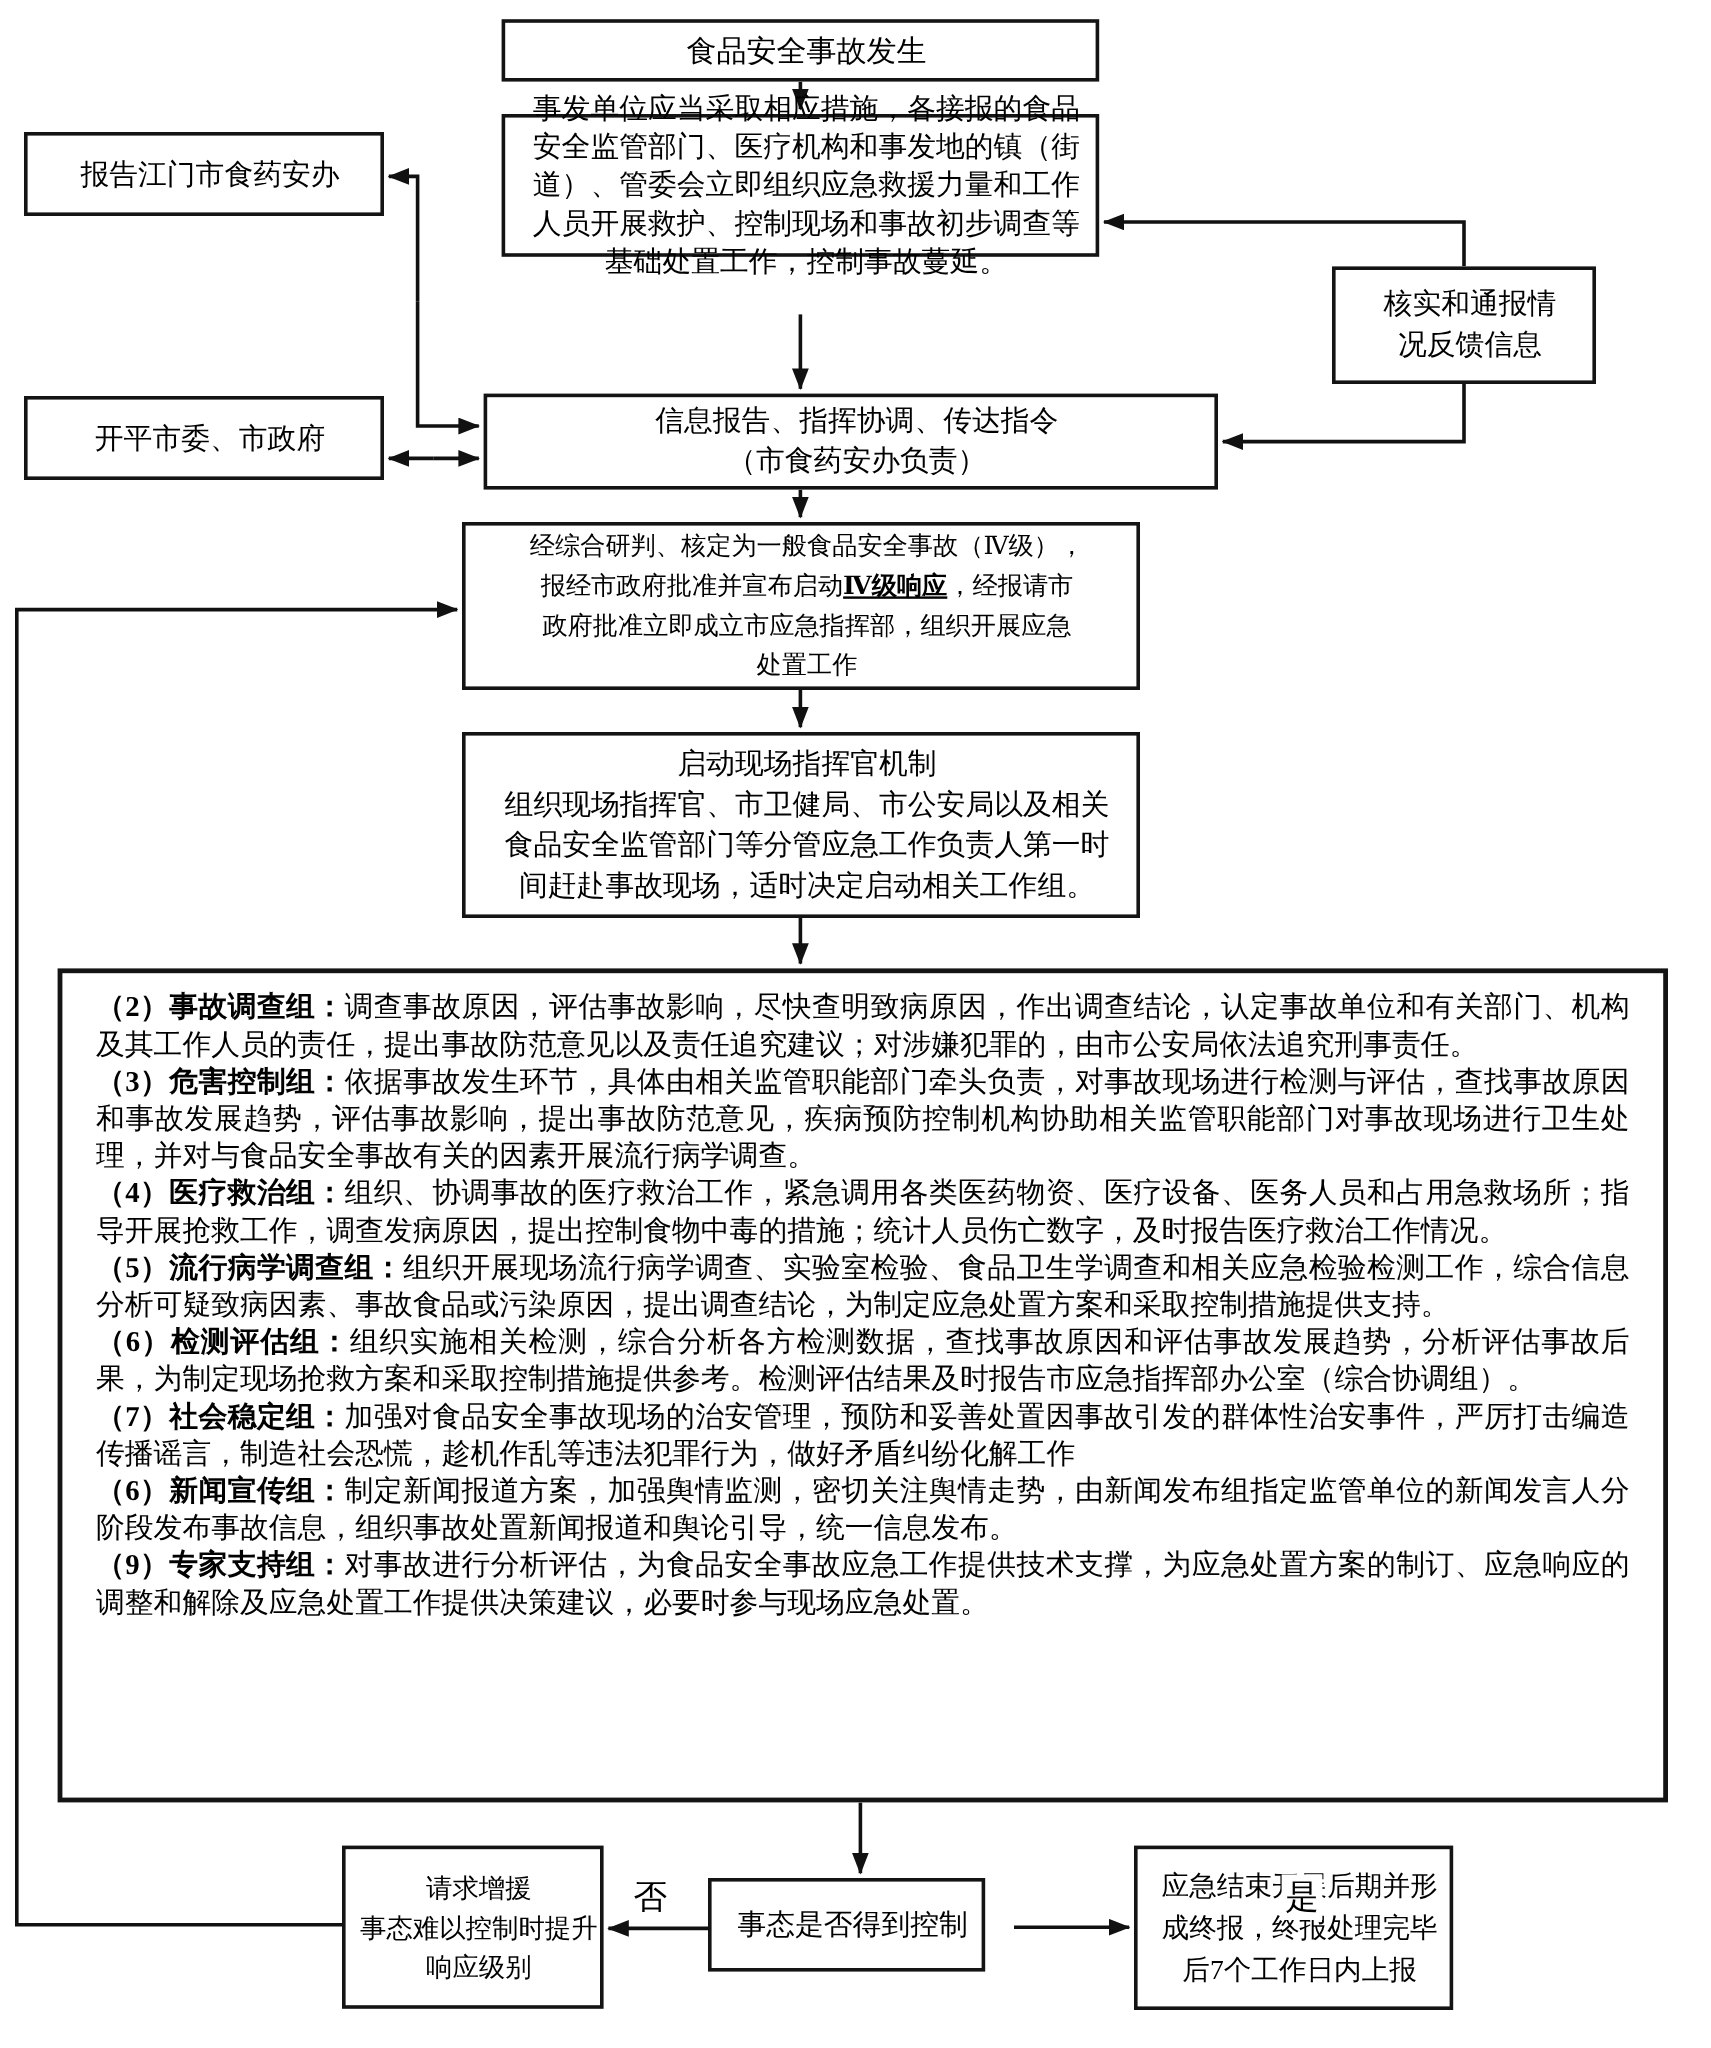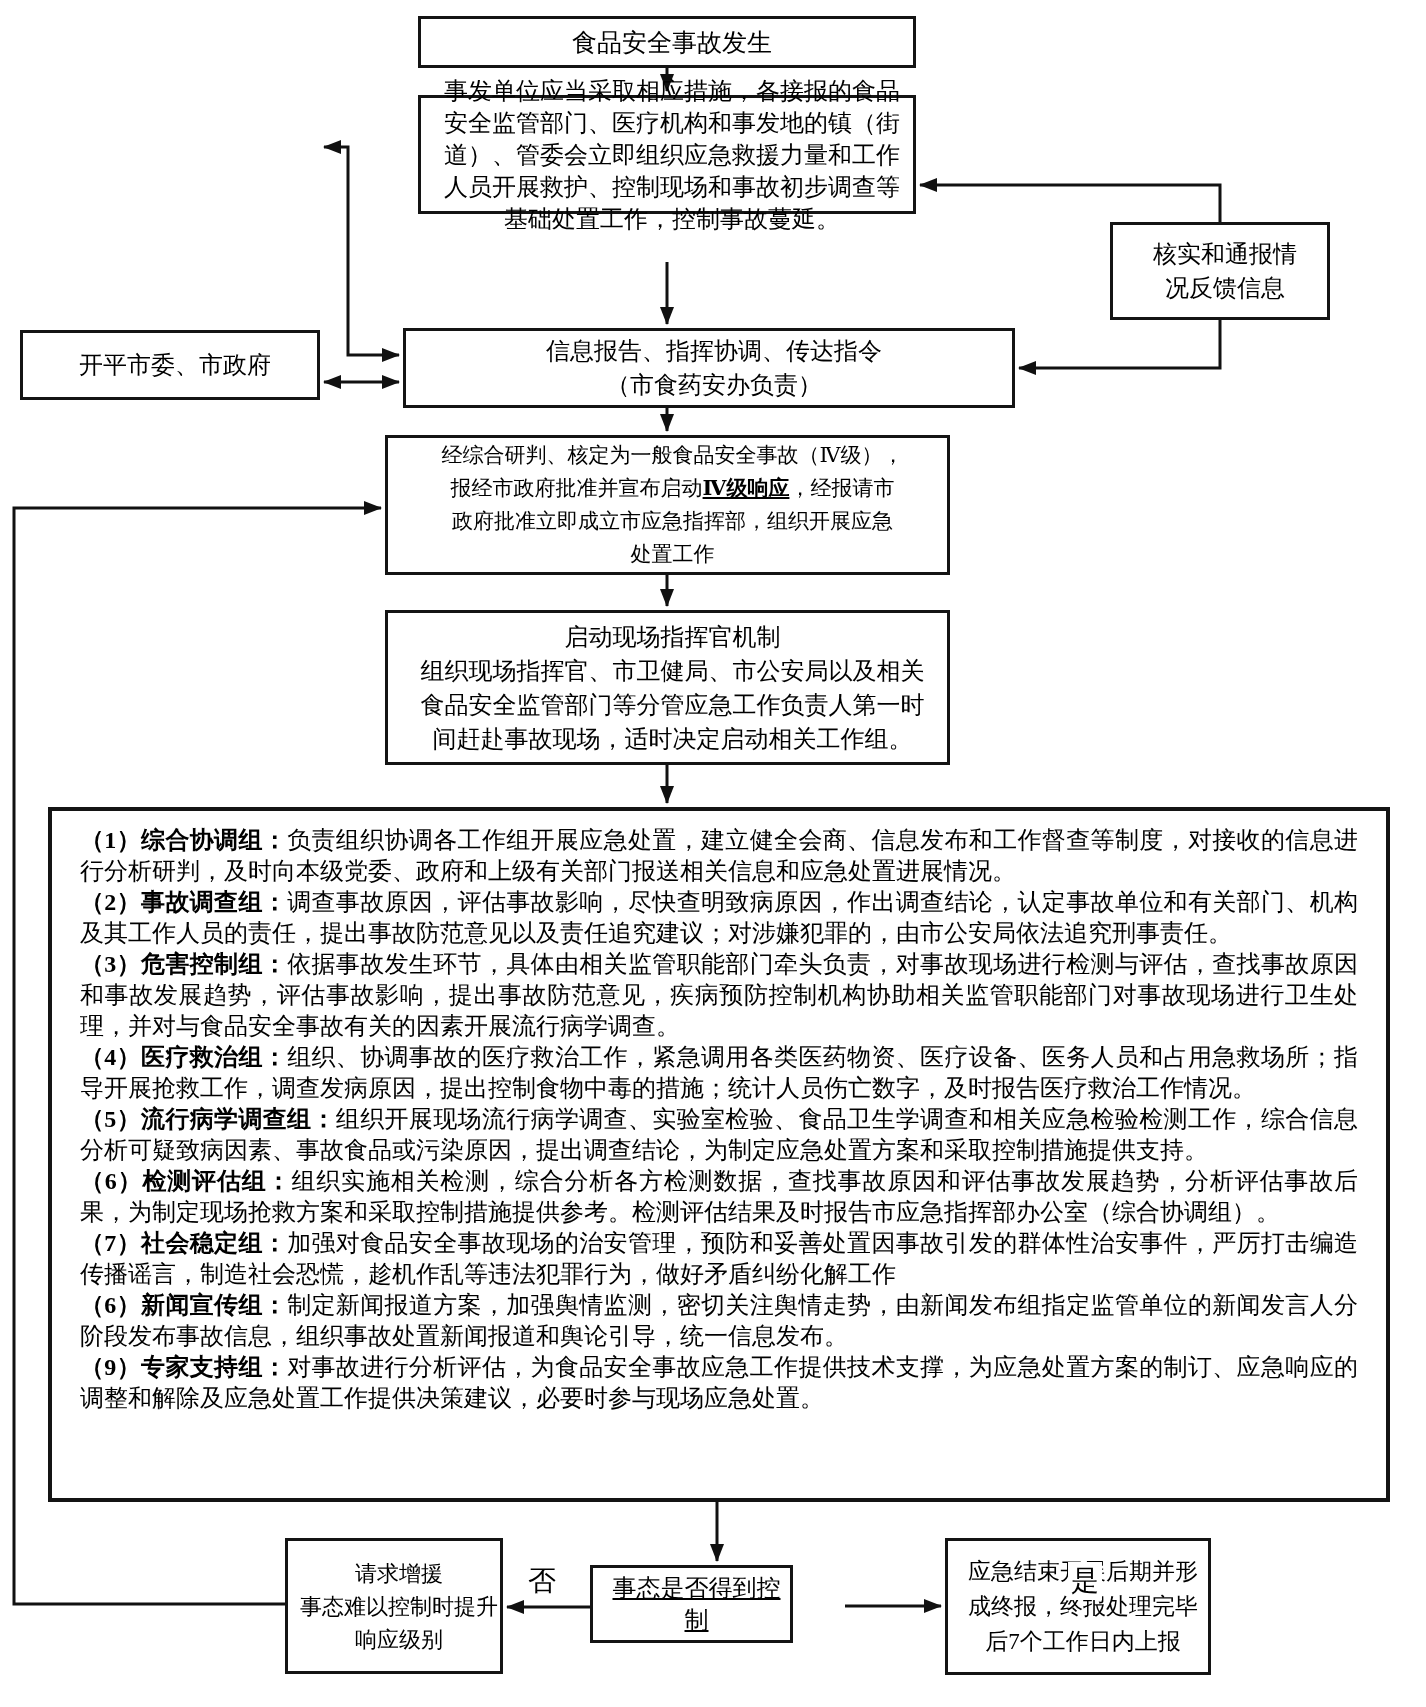--- a/index.html
+++ b/index.html
@@ -25,21 +25,21 @@
   #box-judge .b{font-weight:bold;text-decoration:underline;}
   #box-mech{left:385px;top:610px;width:565px;height:155px;font-size:24px;line-height:34px;}
   #box-groups{
     left:48px;top:807px;width:1342px;height:695px;border-width:4px;
     display:block;text-align:left;font-size:24px;line-height:31px;
     padding:14px 28px;
   }
   #box-groups p{margin:0;text-align:justify;}
   #box-groups .grp-label{font-weight:bold;}
   #box-request{left:285px;top:1538px;width:218px;height:136px;font-size:22px;line-height:33px;}
-  #box-decision{left:590px;top:1565px;width:203px;height:78px;font-size:24px;text-decoration:underline;}
+  #box-decision{left:590px;top:1565px;width:231px;height:78px;font-size:24px;}
   #box-final{left:945px;top:1538px;width:266px;height:137px;font-size:23px;line-height:35px;}
   .edge-label{
     position:absolute;z-index:2;font-size:28px;background:#fff;padding:0 3px;
   }
   #label-no{left:525px;top:1562px;}
   #label-yes{left:1068px;top:1562px;}
 </style>
 </head>
 <body>
 
@@ -79,20 +79,23 @@
   </div>
 
   <div class="node" id="box-initial">
     <div class="txt">事发单位应当采取相应措施，各接报的食品
 安全监管部门、医疗机构和事发地的镇（街
 道）、管委会立即组织应急救援力量和工作
 人员开展救护、控制现场和事故初步调查等
 基础处置工作，控制事故蔓延。</div>
   </div>
 
+  <div class="node" id="box-report">
+    <div class="txt">报告江门市食药安办</div>
+  </div>
 
   <div class="node" id="box-kaiping">
     <div class="txt">开平市委、市政府</div>
   </div>
 
   <div class="node" id="box-verify">
     <div class="txt">核实和通报情
 况反馈信息</div>
   </div>
 
@@ -109,21 +112,20 @@
   </div>
 
   <div class="node" id="box-mech">
     <div class="txt">启动现场指挥官机制
 组织现场指挥官、市卫健局、市公安局以及相关
 食品安全监管部门等分管应急工作负责人第一时
 间赶赴事故现场，适时决定启动相关工作组。</div>
   </div>
 
   <div class="node" id="box-groups">
-    <p class="grp"><span class="grp-label">（1）综合协调组：</span><span>负责组织协调各工作组开展应急处置，建立健全会商、信息发布和工作督查等制度，对接收的信息进行分析研判，及时向本级党委、政府和上级有关部门报送相关信息和应急处置进展情况。</span></p>
     <p class="grp"><span class="grp-label">（2）事故调查组：</span><span>调查事故原因，评估事故影响，尽快查明致病原因，作出调查结论，认定事故单位和有关部门、机构及其工作人员的责任，提出事故防范意见以及责任追究建议；对涉嫌犯罪的，由市公安局依法追究刑事责任。</span></p>
     <p class="grp"><span class="grp-label">（3）危害控制组：</span><span>依据事故发生环节，具体由相关监管职能部门牵头负责，对事故现场进行检测与评估，查找事故原因和事故发展趋势，评估事故影响，提出事故防范意见，疾病预防控制机构协助相关监管职能部门对事故现场进行卫生处理，并对与食品安全事故有关的因素开展流行病学调查。</span></p>
     <p class="grp"><span class="grp-label">（4）医疗救治组：</span><span>组织、协调事故的医疗救治工作，紧急调用各类医药物资、医疗设备、医务人员和占用急救场所；指导开展抢救工作，调查发病原因，提出控制食物中毒的措施；统计人员伤亡数字，及时报告医疗救治工作情况。</span></p>
     <p class="grp"><span class="grp-label">（5）流行病学调查组：</span><span>组织开展现场流行病学调查、实验室检验、食品卫生学调查和相关应急检验检测工作，综合信息分析可疑致病因素、事故食品或污染原因，提出调查结论，为制定应急处置方案和采取控制措施提供支持。</span></p>
     <p class="grp"><span class="grp-label">（6）检测评估组：</span><span>组织实施相关检测，综合分析各方检测数据，查找事故原因和评估事故发展趋势，分析评估事故后果，为制定现场抢救方案和采取控制措施提供参考。检测评估结果及时报告市应急指挥部办公室（综合协调组）。</span></p>
     <p class="grp"><span class="grp-label">（7）社会稳定组：</span><span>加强对食品安全事故现场的治安管理，预防和妥善处置因事故引发的群体性治安事件，严厉打击编造传播谣言，制造社会恐慌，趁机作乱等违法犯罪行为，做好矛盾纠纷化解工作</span></p>
     <p class="grp"><span class="grp-label">（6）新闻宣传组：</span><span>制定新闻报道方案，加强舆情监测，密切关注舆情走势，由新闻发布组指定监管单位的新闻发言人分阶段发布事故信息，组织事故处置新闻报道和舆论引导，统一信息发布。</span></p>
     <p class="grp"><span class="grp-label">（9）专家支持组：</span><span>对事故进行分析评估，为食品安全事故应急工作提供技术支撑，为应急处置方案的制订、应急响应的调整和解除及应急处置工作提供决策建议，必要时参与现场应急处置。</span></p>
   </div>
 

